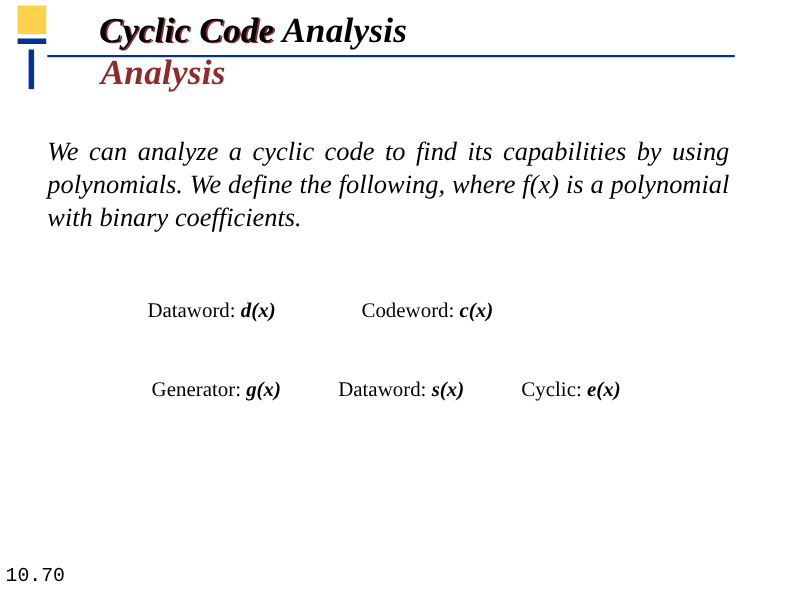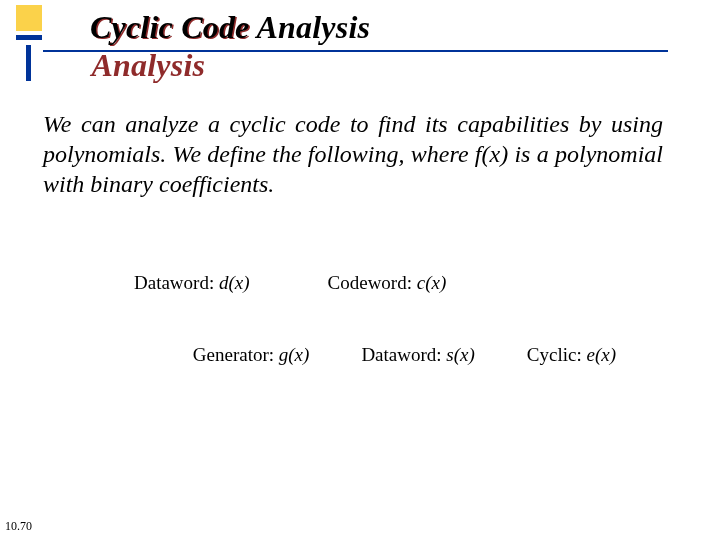--- a/index.html
+++ b/index.html
@@ -8,27 +8,27 @@
   .bullet-deco { position: absolute; left: 16px; top: 5px; width: 26px; height: 48px; }
   .bullet-deco .yellow { position: absolute; left: 0; top: 0; width: 26px; height: 26px; background: #fbd24a; }
   .bullet-deco .blue-h { position: absolute; left: 0; top: 30px; width: 26px; height: 5px; background: #003399; }
   .bullet-deco .blue-v { position: absolute; left: 10px; top: 40px; width: 5px; height: 36px; background: #003399; }
   .title-wrap { position: absolute; left: 90px; top: 9px; }
   .title { font-size: 32px; font-weight: bold; font-style: italic; letter-spacing: 0.2px; color: #000; }
   .title::after { content: attr(data-shadow); position: absolute; left: 1.2px; top: 0.8px; z-index: -1; color: #8a1e1e; display: none; }
   .title-shadow { position: absolute; left: 1.5px; top: 1.2px; font-size: 32px; font-weight: bold; font-style: italic; letter-spacing: 0.2px; color: #8f2b2b; z-index: 1; }
   .title-fg { position: relative; z-index: 2; }
   .title-underline { position: absolute; left: 43px; top: 50px; width: 625px; height: 2px; background: #003399; }
-  .body-text { position: absolute; left: 43px; top: 110px; width: 620px; font-size: 24px; font-style: italic; line-height: 1.24; text-align: justify; text-justify: inter-word; }
+  .body-text { position: absolute; left: 43px; top: 124px; width: 620px; font-size: 24px; font-style: italic; line-height: 1.24; text-align: justify; text-justify: inter-word; }
   .defs { position: absolute; left: 96px; top: 272px; width: 520px; font-family: "Times New Roman", Times, serif; color: #000; }
   .defs-row1 { display: flex; gap: 78px; justify-content: flex-start; margin-left: 38px; font-size: 19px; }
-  .defs-row2 { display: flex; gap: 52px; justify-content: flex-end; margin-top: 50px; font-size: 19px; margin-left: -10px; }
+  .defs-row2 { display: flex; gap: 52px; justify-content: center; margin-top: 50px; font-size: 19px; margin-left: -10px; }
   .def-item b { font-weight: normal; font-style: normal; }
-  .def-item i { font-style: italic; font-weight: normal; }
-  .page-num { position: absolute; left: 5px; bottom: 6px; font-size: 12px; font-family: Liberation Serif, serif; }
+  .def-item i { font-style: italic; font-weight: bold; }
+  .page-num { position: absolute; left: 5px; bottom: 6px; font-size: 18px; font-family: Liberation Mono, monospace; }
 </style>
 </head>
 <body>
 
 <div class="slide">
 
   <div class="bullet-deco">
     <div class="yellow"></div>
     <div class="blue-h"></div>
     <div class="blue-v"></div>

